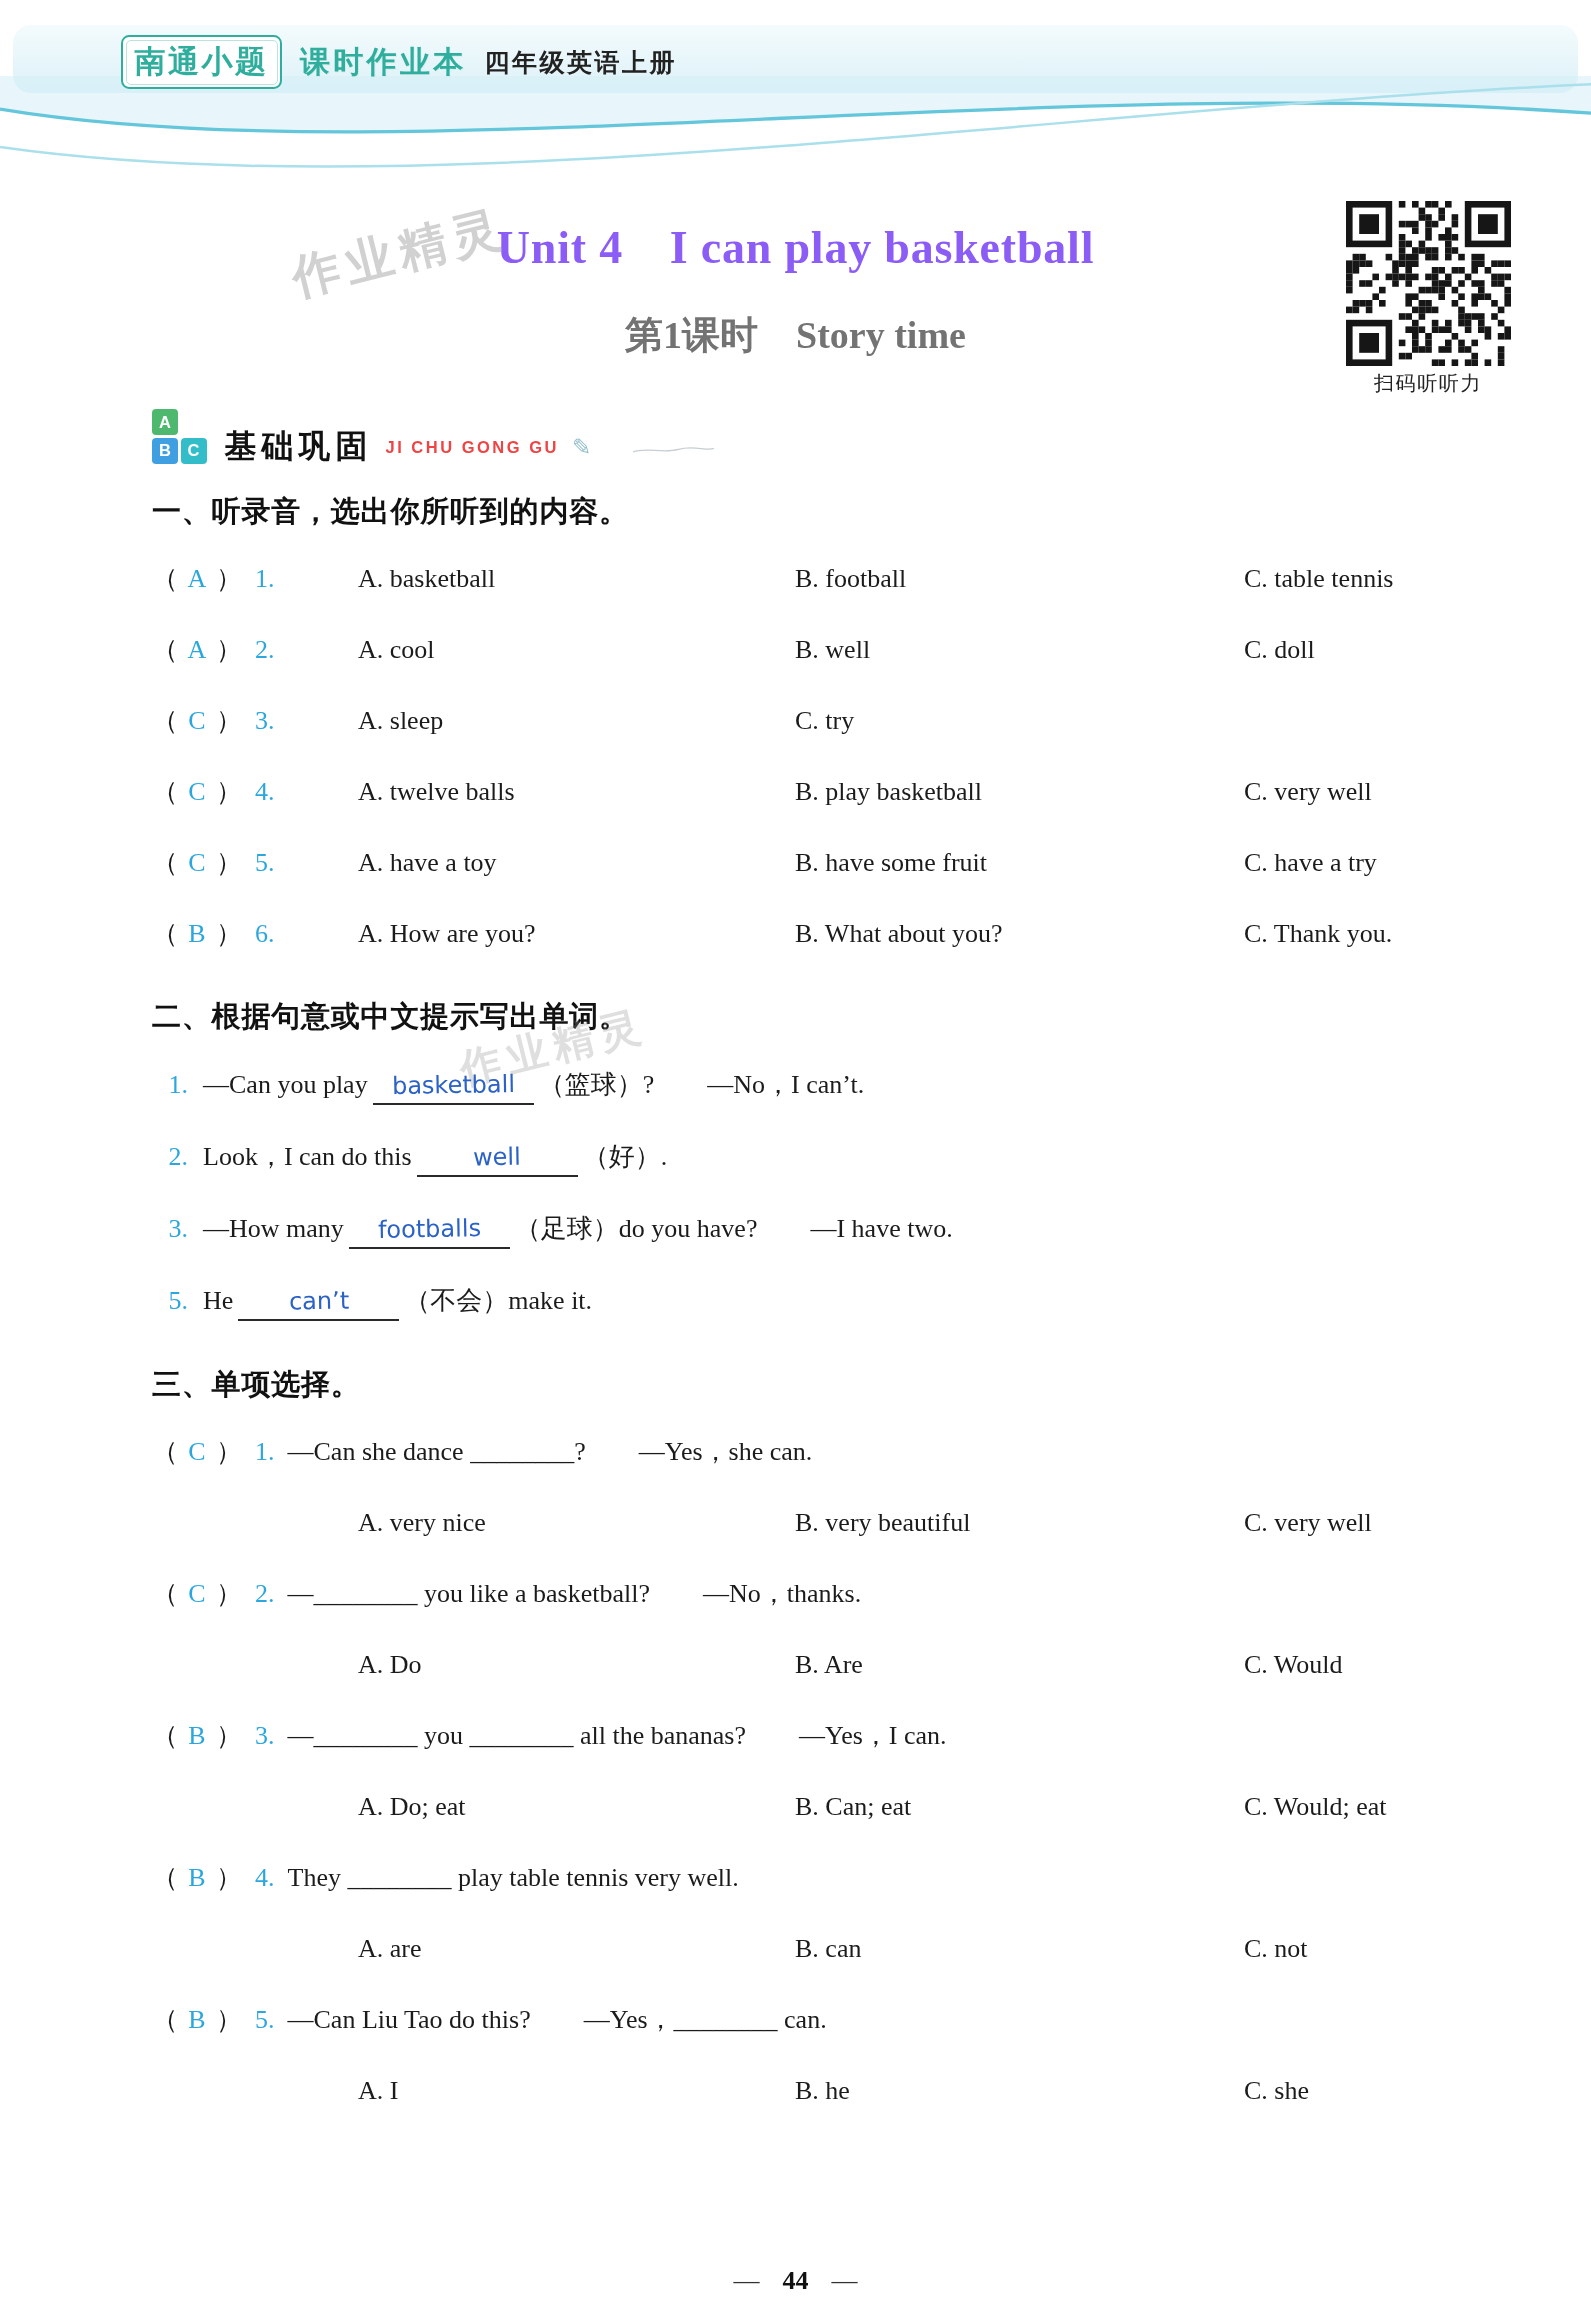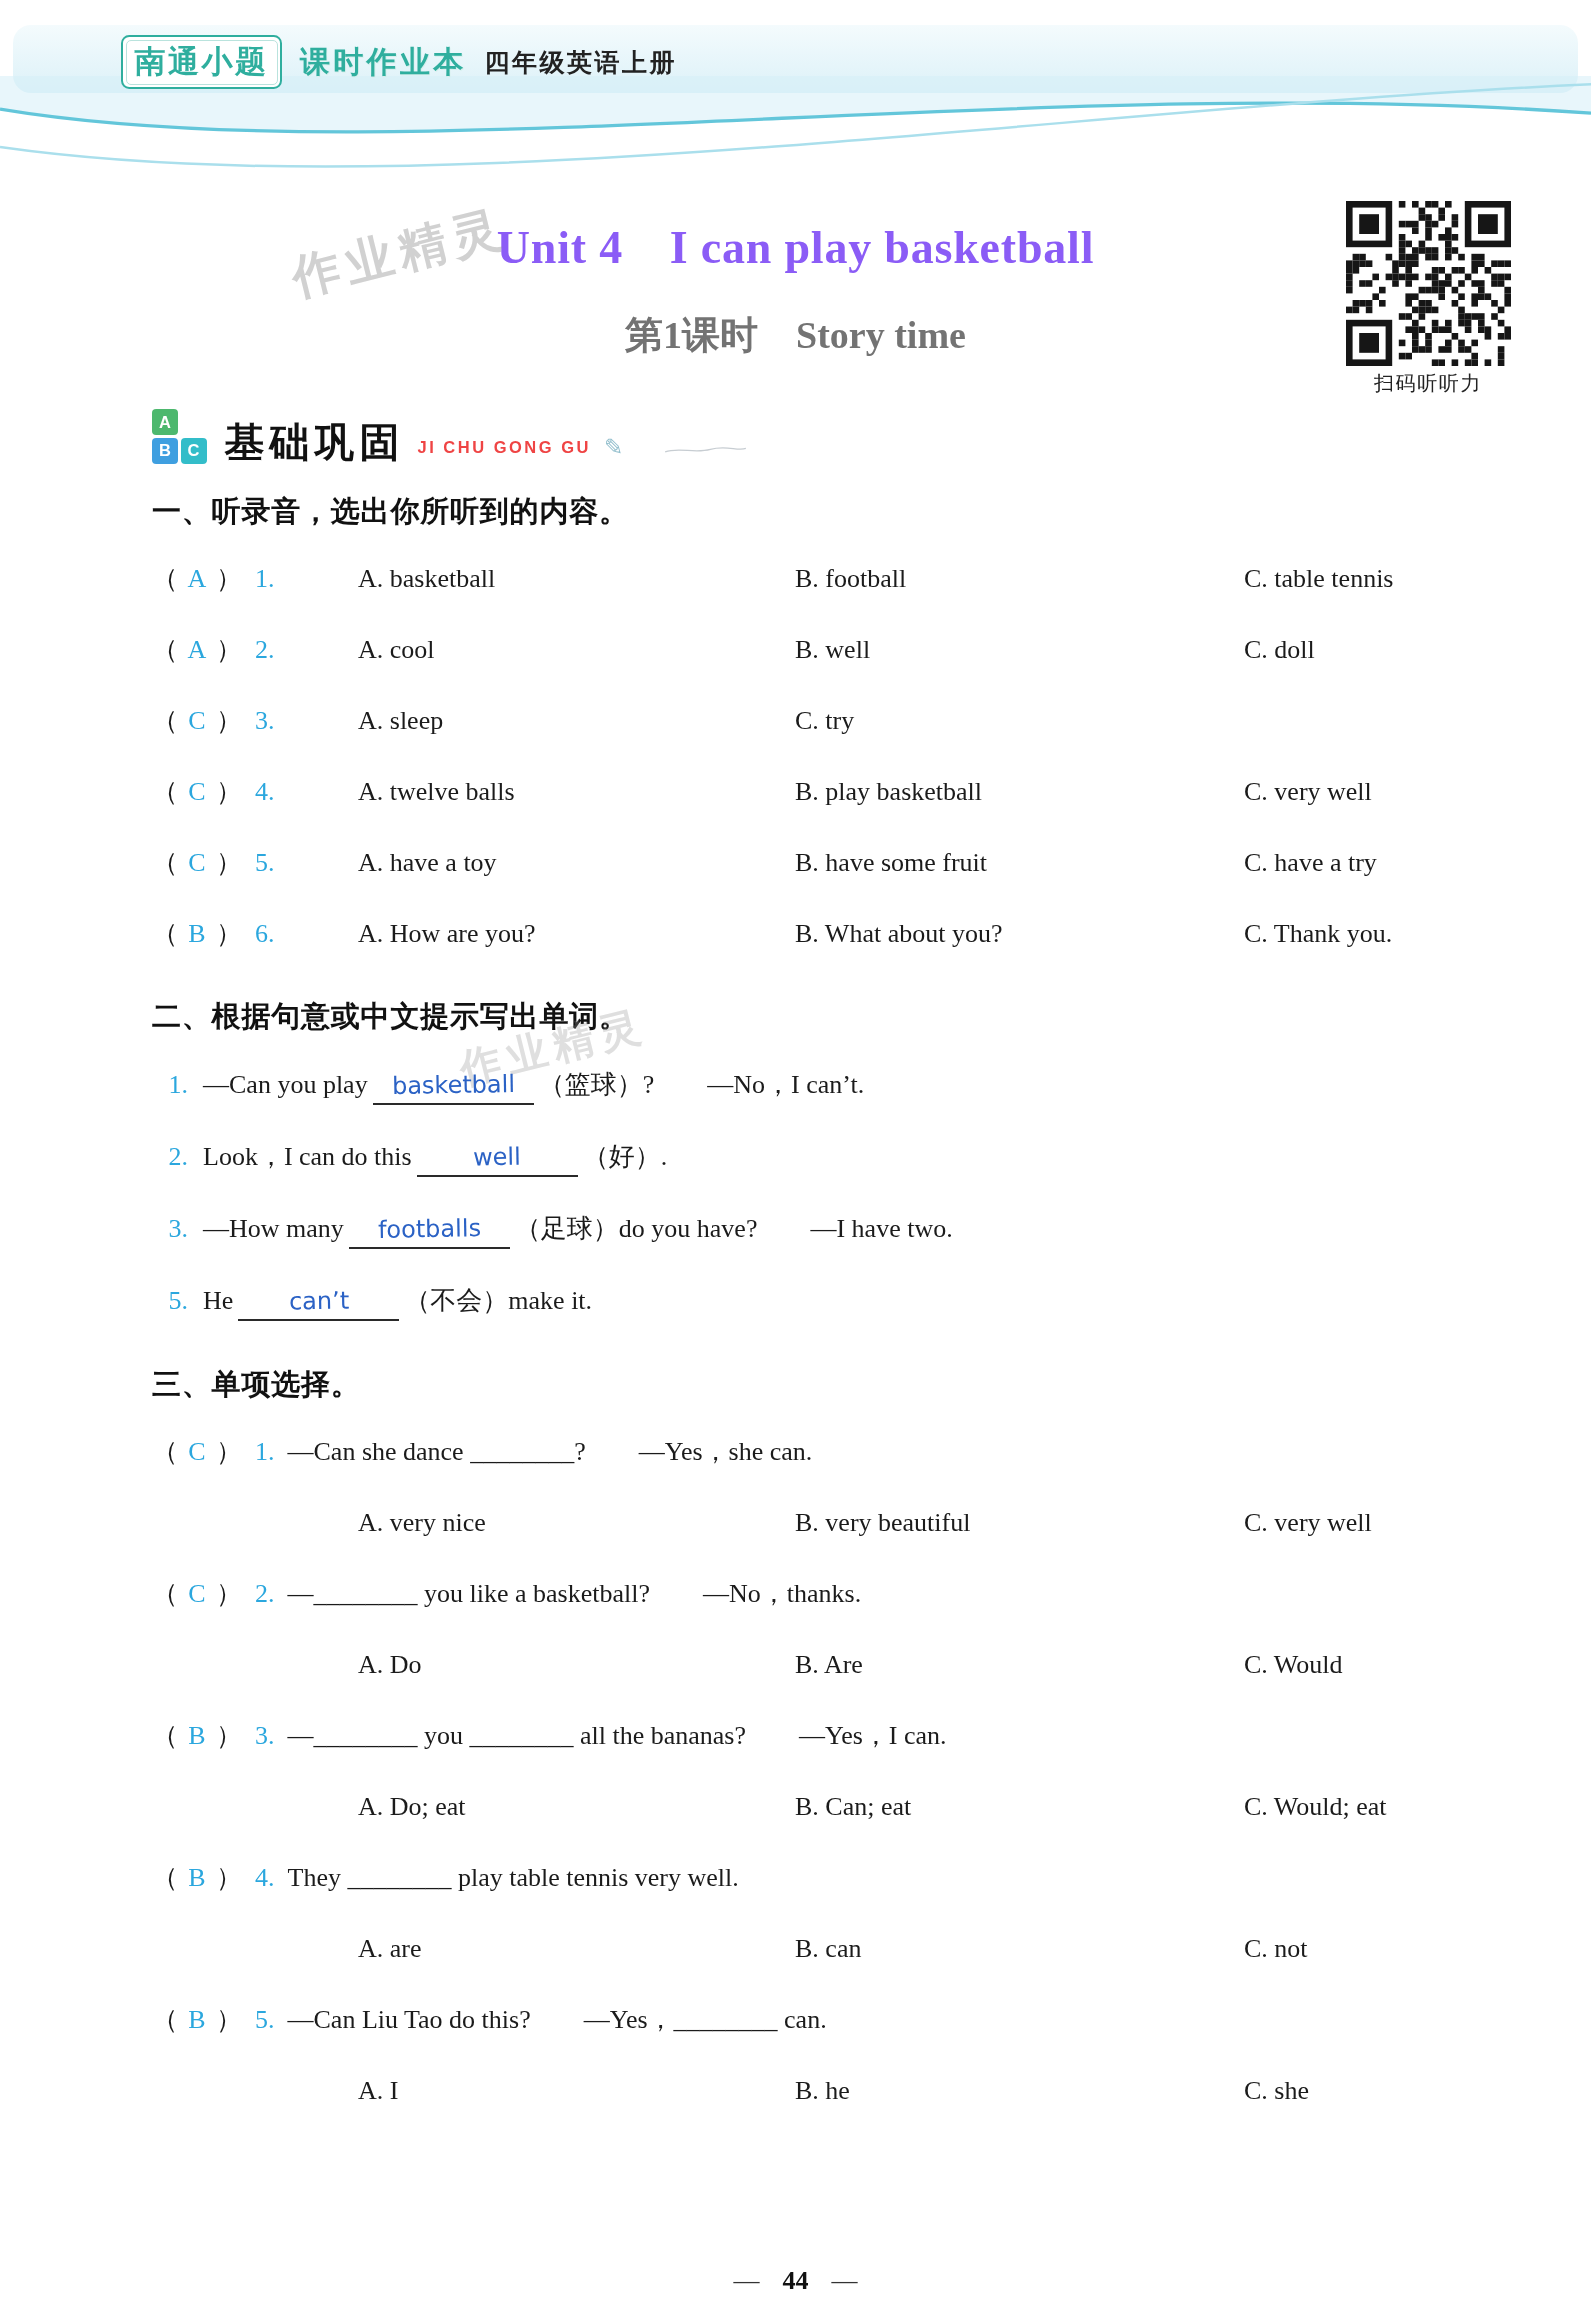--- a/index.html
+++ b/index.html
@@ -78,21 +78,21 @@
   .abc span {
     display:flex; align-items:center; justify-content:center;
     width:26px; height:26px; border-radius:4.1px;
     color:#fff; font-weight:bold; font-size:16.5px;
   }
   .abc .abc-a { grid-column:1; grid-row:1; background:#4db86e; }
   .abc .abc-b { grid-column:1; grid-row:2; background:#3f9fe0; }
   .abc .abc-c { grid-column:2; grid-row:2; background:#33bdc9; }
   .sec-title {
     font-family:"Liberation Sans","DejaVu Sans",sans-serif;
-    font-size:40px; font-weight:800; color:#111; letter-spacing:5px; line-height:1.1;
+    font-size:32px; font-weight:800; color:#111; letter-spacing:5px; line-height:1.1;
   }
   .sec-pinyin {
     font-family:"Liberation Sans","DejaVu Sans",sans-serif;
     font-size:16.5px; font-weight:bold; color:#ef4444; letter-spacing:2.5px;
     padding-bottom:6.6px;
   }
   .pencil-icon { font-size:23px; color:#93bfcd; padding-bottom:3.3px; }
   .squiggle { padding-bottom:8.2px; }
 
   .part-heading {

